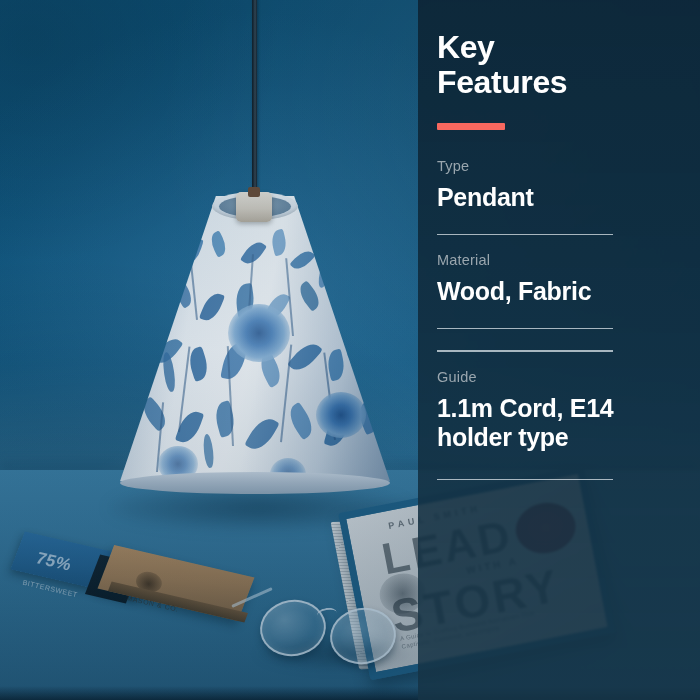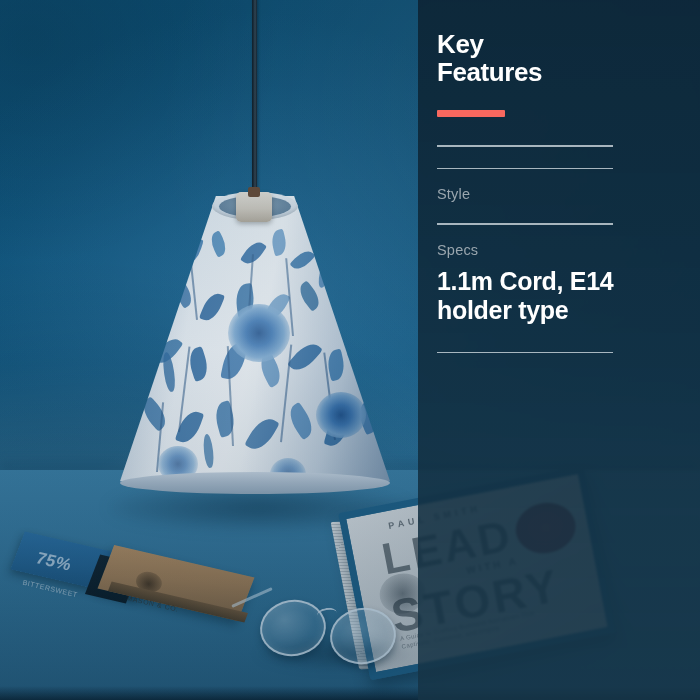--- a/index.html
+++ b/index.html
@@ -328,21 +328,21 @@
     left: 418px; top: 0;
     width: 282px; height: 700px;
     background: linear-gradient(180deg, rgba(13,38,55,0.94) 0%, rgba(16,44,62,0.90) 45%, rgba(22,52,70,0.86) 100%);
     backdrop-filter: blur(1px);
     box-sizing: border-box;
     padding: 30px 25px 0 19px;
     overflow: hidden;
   }
   .panel-title {
     color: #ffffff;
-    font-size: 26px;
+    font-size: 32px;
     font-weight: bold;
     line-height: 1.08;
     letter-spacing: -0.4px;
     margin: 0;
     white-space: pre-line;
   }
   .accent-bar {
     width: 68px;
     height: 7px;
     background: #f8685f;
@@ -475,34 +475,41 @@
 
   <div class="panel">
 
     <h1 class="panel-title">Key
 Features</h1>
 
     <div class="accent-bar"></div>
 
     <div class="features">
 
+      <div class="feature">
+        <div class="feature-label">Type</div>
+        <div class="feature-value">Pendant</div>
+      </div>
 
       <div class="divider"></div>
 
+      <div class="feature">
+        <div class="feature-label">Material</div>
+        <div class="feature-value">Wood, Fabric</div>
+      </div>
 
       <div class="divider"></div>
 
       <div class="feature">
-        <div class="feature-label">Style</div>
       </div>
 
       <div class="divider"></div>
 
       <div class="feature">
-        <div class="feature-label">Specs</div>
+        <div class="feature-label">Guide</div>
         <div class="feature-value">1.1m Cord, E14 holder type</div>
       </div>
 
       <div class="divider bottom"></div>
 
     </div>
   </div>
 
 </div>
 

